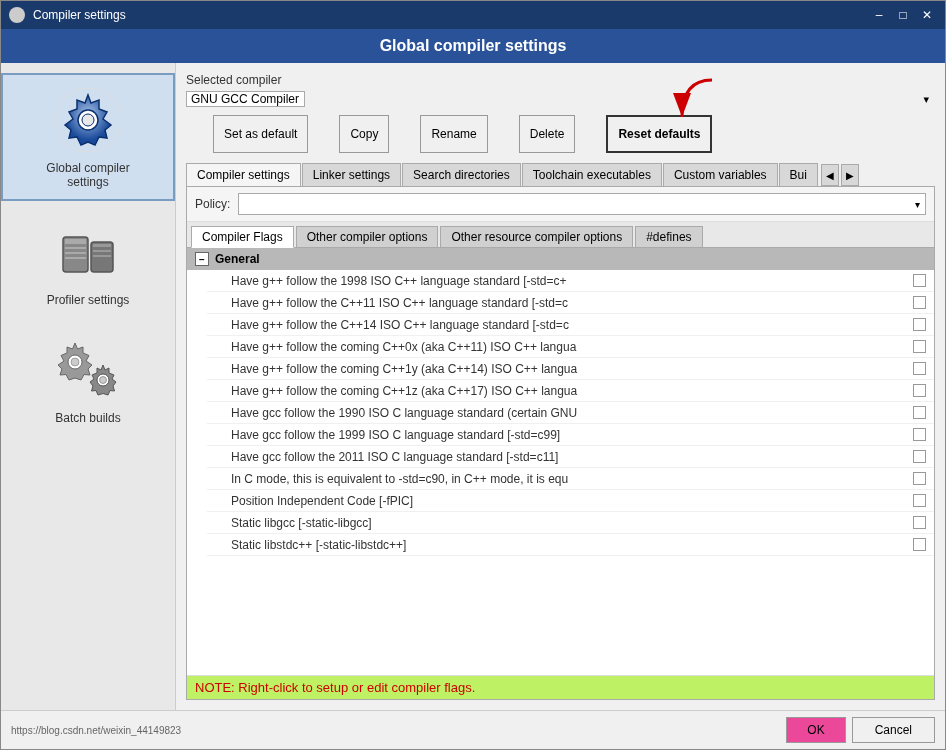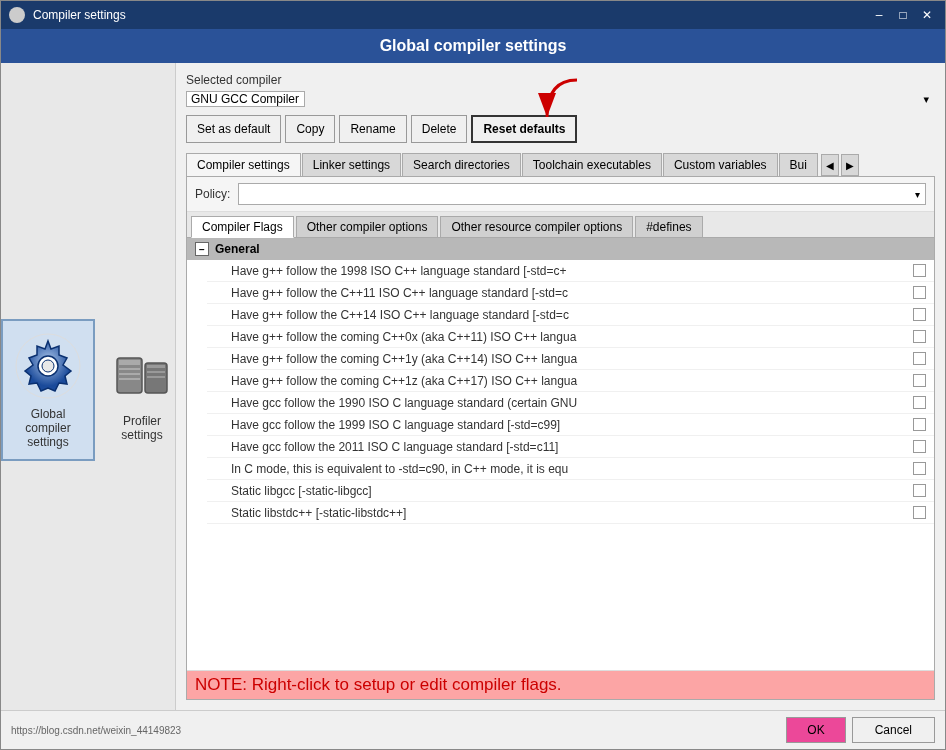--- a/index.html
+++ b/index.html
@@ -73,20 +73,21 @@
       display: flex;
       flex: 1;
       overflow: hidden;
     }
 
     .sidebar {
       width: 175px;
       background: #e8e8e8;
       border-right: 1px solid #ccc;
       display: flex;
+      flex-direction: column;
       align-items: center;
       padding-top: 10px;
       flex-shrink: 0;
     }
     .sidebar-item {
       display: flex;
       flex-direction: column;
       align-items: center;
       padding: 10px;
       cursor: pointer;
@@ -154,27 +155,28 @@
     }
 
     .button-row {
       display: flex;
       gap: 4px;
       margin-bottom: 10px;
       align-items: center;
       position: relative;
     }
     .btn {
-      height: 28px;
+      height: 38px;
       padding: 0 10px;
       border: 1px solid #999;
       background: #f0f0f0;
       cursor: pointer;
       font-size: 12px;
       white-space: nowrap;
+      margin-left: 27px;
     }
     .btn-reset {
       border: 2px solid #333;
       font-weight: bold;
     }
 
     
     .red-arrow {
       position: absolute;
       right: -10px;
@@ -340,23 +342,23 @@
       width: 13px;
       height: 13px;
       border: 1px solid #999;
       background: white;
       flex-shrink: 0;
       cursor: pointer;
     }
 
     .note-bar {
       padding: 4px 8px;
-      background: #fca5a5;
+      background: #bef264;
       border-top: 1px solid #ddd;
-      font-size: 17px;
+      font-size: 13px;
       color: #cc0000;
       margin-top: 20px;
     }
 
     .bottom-bar {
       display: flex;
       justify-content: flex-end;
       align-items: center;
       padding: 6px 10px;
       gap: 6px;
@@ -586,20 +588,24 @@
     </div>
               <div class="flag-item">
       <span class="flag-text">Have gcc follow the 2011 ISO C language standard  [-std=c11]</span>
       <div class="flag-checkbox"></div>
     </div>
               <div class="flag-item">
       <span class="flag-text">In C mode, this is equivalent to -std=c90, in C++ mode, it is equ</span>
       <div class="flag-checkbox"></div>
     </div>
               <div class="flag-item">
+      <span class="flag-text">Position Independent Code  [-fPIC]</span>
+      <div class="flag-checkbox"></div>
+    </div>
+              <div class="flag-item">
       <span class="flag-text">Static libgcc  [-static-libgcc]</span>
       <div class="flag-checkbox"></div>
     </div>
               <div class="flag-item">
       <span class="flag-text">Static libstdc++  [-static-libstdc++]</span>
       <div class="flag-checkbox"></div>
     </div>
             </div>
 
           <div class="note-bar">

